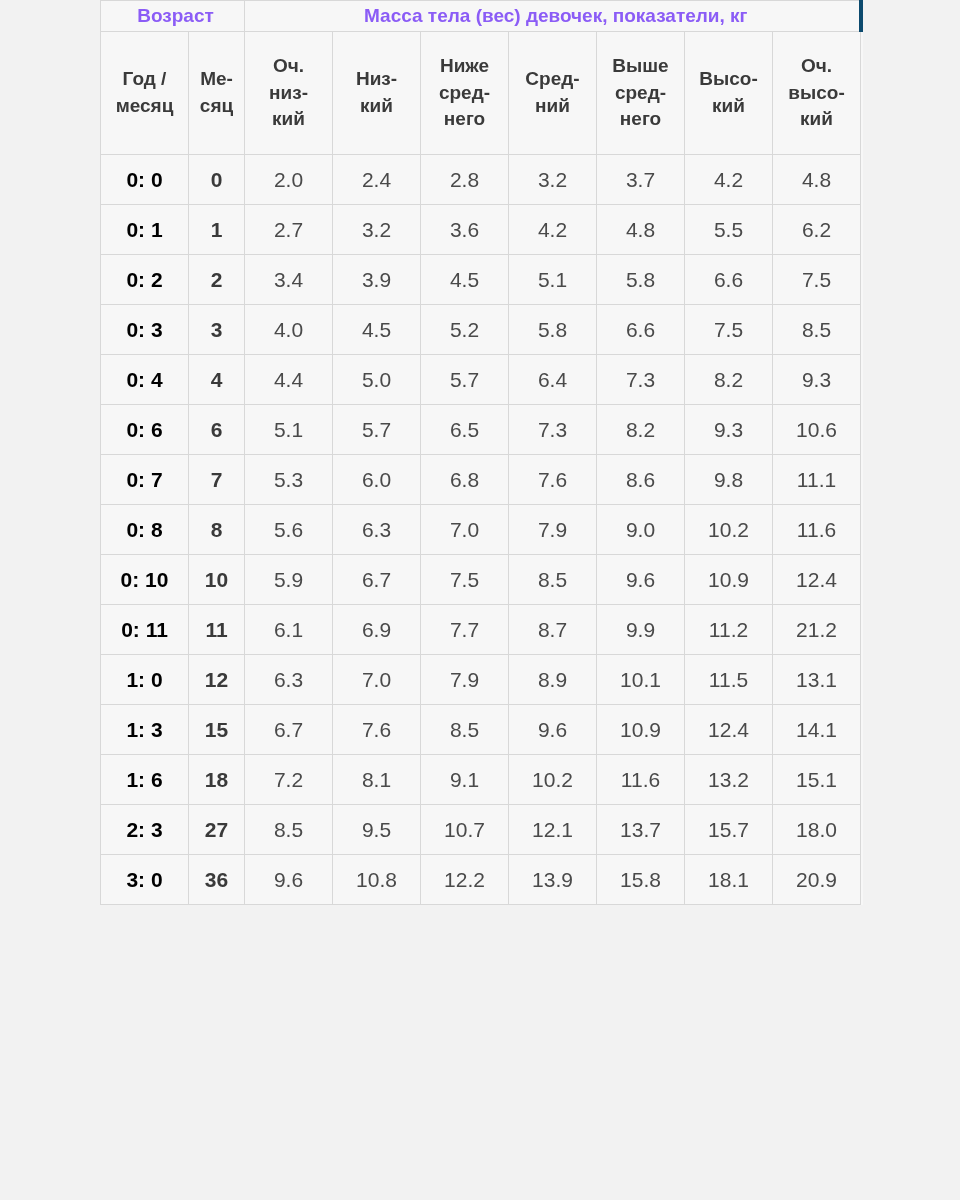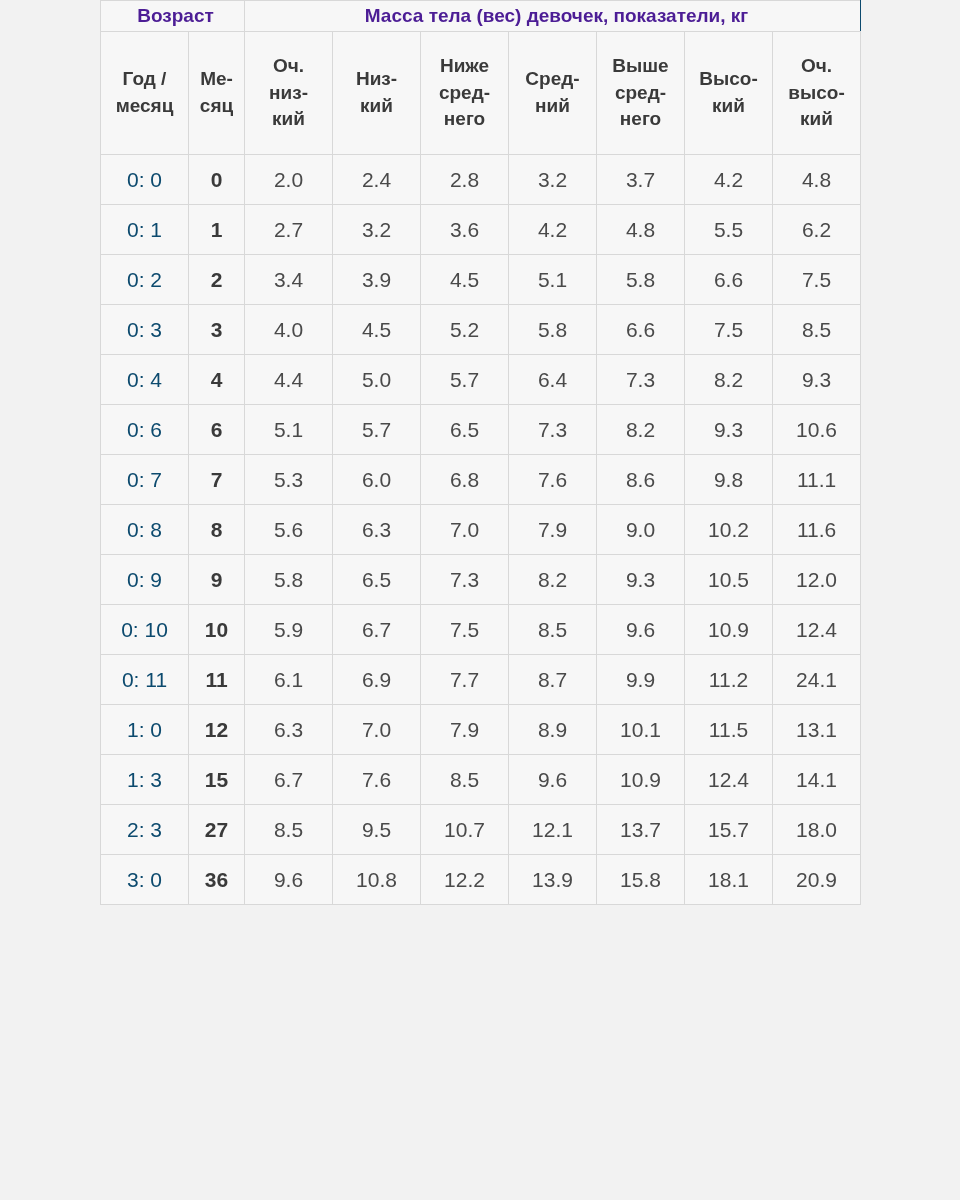--- a/index.html
+++ b/index.html
@@ -41,27 +41,27 @@
 
   .top-row td {
     border-top: none;
     border-left: none;
     border-right: none;
   }
   .top-row td.first {
     border-left: 1px solid #d8d8d8;
   }
   .top-row td.last {
-    border-right: 1px solid #0c4a6e;
+    border-right: 4px solid #0c4a6e;
   }
   .hdr-top {
     height: 30px;
     font-size: 19px;
     font-weight: bold;
-    color: #4c1d95;
+    color: #8b5cf6;
     text-align: left;
     padding-left: 6px !important;
     white-space: nowrap;
   }
   .hdr-top.span {
     padding-left: 8px !important;
   }
   .hdr-cell {
     height: 122px;
     font-size: 19px;
@@ -71,23 +71,23 @@
     padding: 0 6px !important;
     line-height: 1.42;
     vertical-align: middle;
   }
   .hdr-cell .ln { display: block; }
   .data-row td {
     height: 49px;
     font-size: 21px;
   }
   .cell-year {
-    font-weight: normal;
+    font-weight: bold;
     font-size: 20px;
-    color: #0c4a6e;
+    color: #000000;
   }
   .cell-month {
     font-weight: bold;
     font-size: 20px;
     color: #3a3a3a;
   }
   .cell-val {
     font-weight: normal;
     font-size: 21px;
     color: #4a4a4a;
@@ -238,51 +238,40 @@
           <td class="cell-month">8</td>
           <td class="cell-val">5.6</td>
           <td class="cell-val">6.3</td>
           <td class="cell-val">7.0</td>
           <td class="cell-val">7.9</td>
           <td class="cell-val">9.0</td>
           <td class="cell-val">10.2</td>
           <td class="cell-val">11.6</td>
         </tr>
         <tr class="data-row">
-          <td class="cell-year">0: 9</td>
-          <td class="cell-month">9</td>
-          <td class="cell-val">5.8</td>
-          <td class="cell-val">6.5</td>
-          <td class="cell-val">7.3</td>
-          <td class="cell-val">8.2</td>
-          <td class="cell-val">9.3</td>
-          <td class="cell-val">10.5</td>
-          <td class="cell-val">12.0</td>
-        </tr>
-        <tr class="data-row">
           <td class="cell-year">0: 10</td>
           <td class="cell-month">10</td>
           <td class="cell-val">5.9</td>
           <td class="cell-val">6.7</td>
           <td class="cell-val">7.5</td>
           <td class="cell-val">8.5</td>
           <td class="cell-val">9.6</td>
           <td class="cell-val">10.9</td>
           <td class="cell-val">12.4</td>
         </tr>
         <tr class="data-row">
           <td class="cell-year">0: 11</td>
           <td class="cell-month">11</td>
           <td class="cell-val">6.1</td>
           <td class="cell-val">6.9</td>
           <td class="cell-val">7.7</td>
           <td class="cell-val">8.7</td>
           <td class="cell-val">9.9</td>
           <td class="cell-val">11.2</td>
-          <td class="cell-val">24.1</td>
+          <td class="cell-val">21.2</td>
         </tr>
         <tr class="data-row">
           <td class="cell-year">1: 0</td>
           <td class="cell-month">12</td>
           <td class="cell-val">6.3</td>
           <td class="cell-val">7.0</td>
           <td class="cell-val">7.9</td>
           <td class="cell-val">8.9</td>
           <td class="cell-val">10.1</td>
           <td class="cell-val">11.5</td>
@@ -293,20 +282,31 @@
           <td class="cell-month">15</td>
           <td class="cell-val">6.7</td>
           <td class="cell-val">7.6</td>
           <td class="cell-val">8.5</td>
           <td class="cell-val">9.6</td>
           <td class="cell-val">10.9</td>
           <td class="cell-val">12.4</td>
           <td class="cell-val">14.1</td>
         </tr>
         <tr class="data-row">
+          <td class="cell-year">1: 6</td>
+          <td class="cell-month">18</td>
+          <td class="cell-val">7.2</td>
+          <td class="cell-val">8.1</td>
+          <td class="cell-val">9.1</td>
+          <td class="cell-val">10.2</td>
+          <td class="cell-val">11.6</td>
+          <td class="cell-val">13.2</td>
+          <td class="cell-val">15.1</td>
+        </tr>
+        <tr class="data-row">
           <td class="cell-year">2: 3</td>
           <td class="cell-month">27</td>
           <td class="cell-val">8.5</td>
           <td class="cell-val">9.5</td>
           <td class="cell-val">10.7</td>
           <td class="cell-val">12.1</td>
           <td class="cell-val">13.7</td>
           <td class="cell-val">15.7</td>
           <td class="cell-val">18.0</td>
         </tr>

